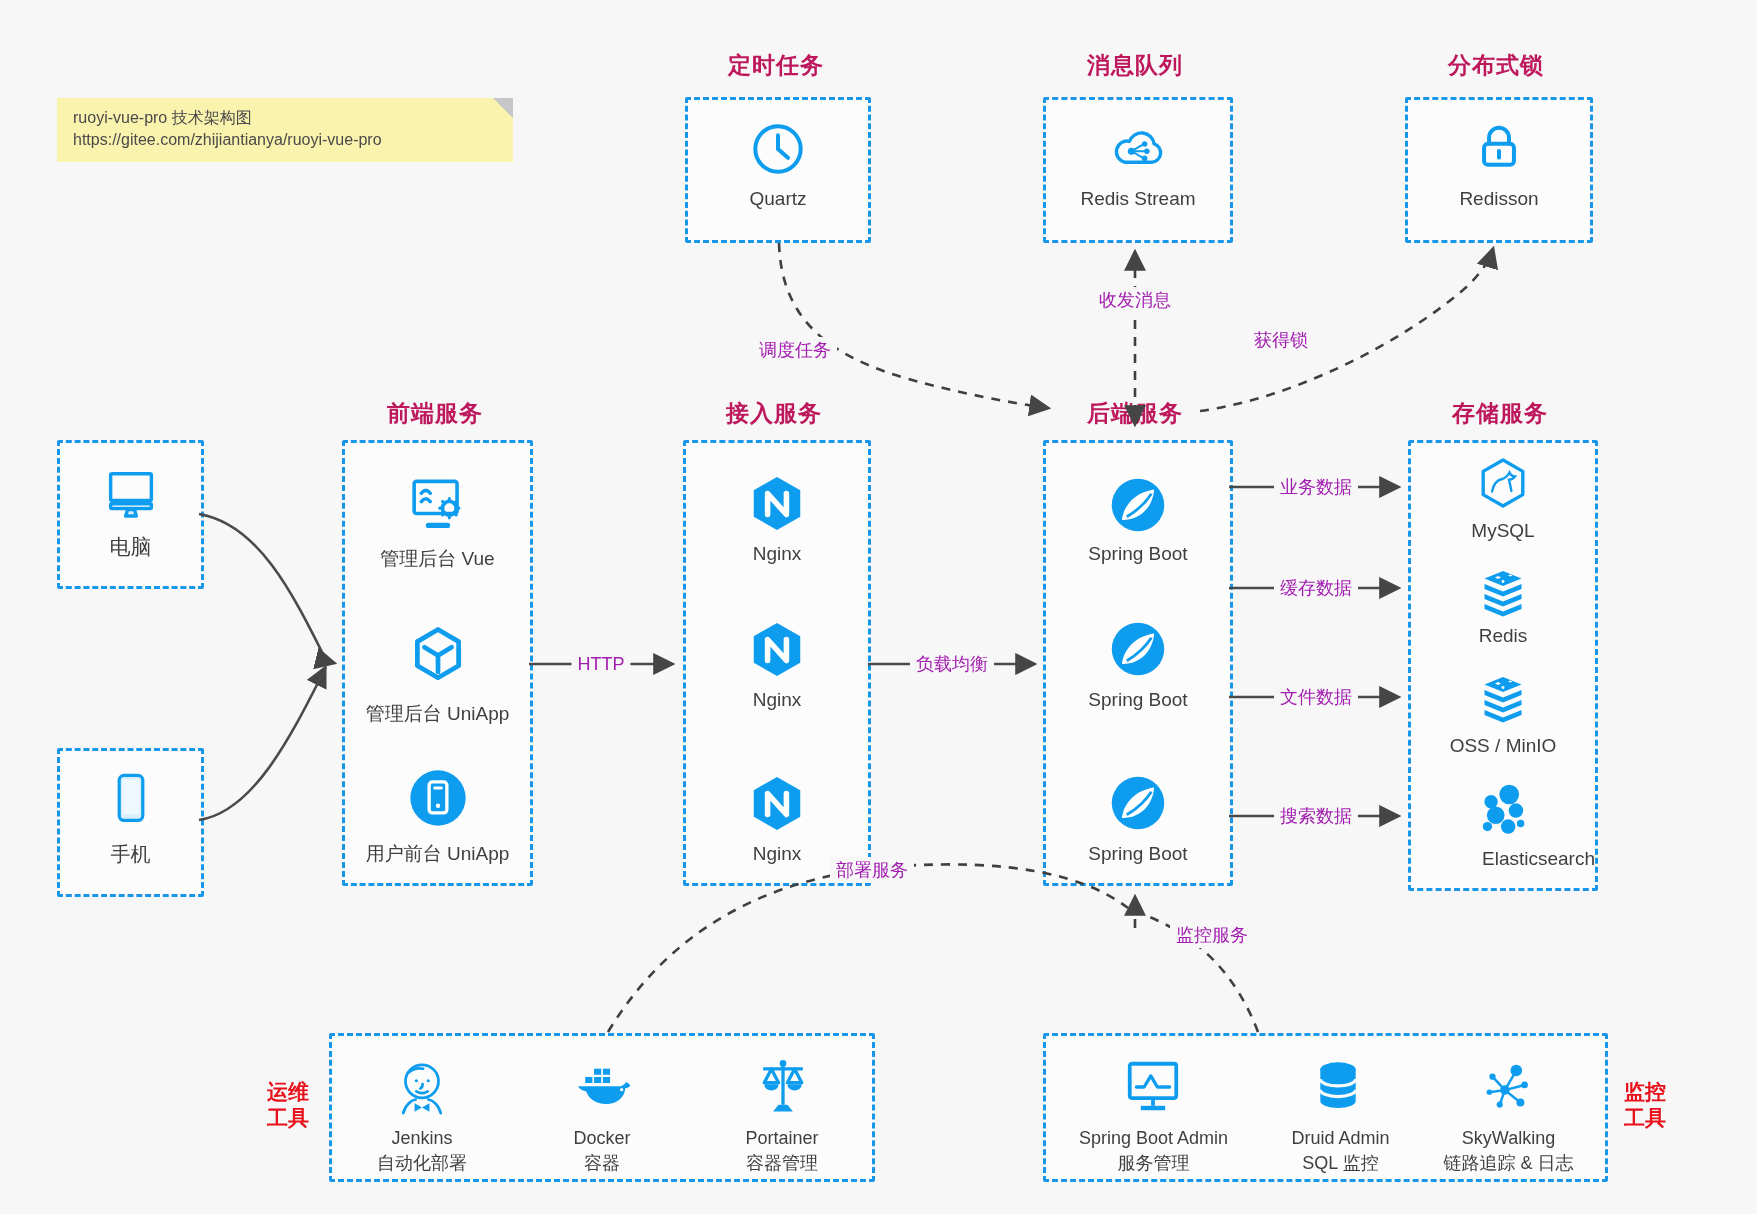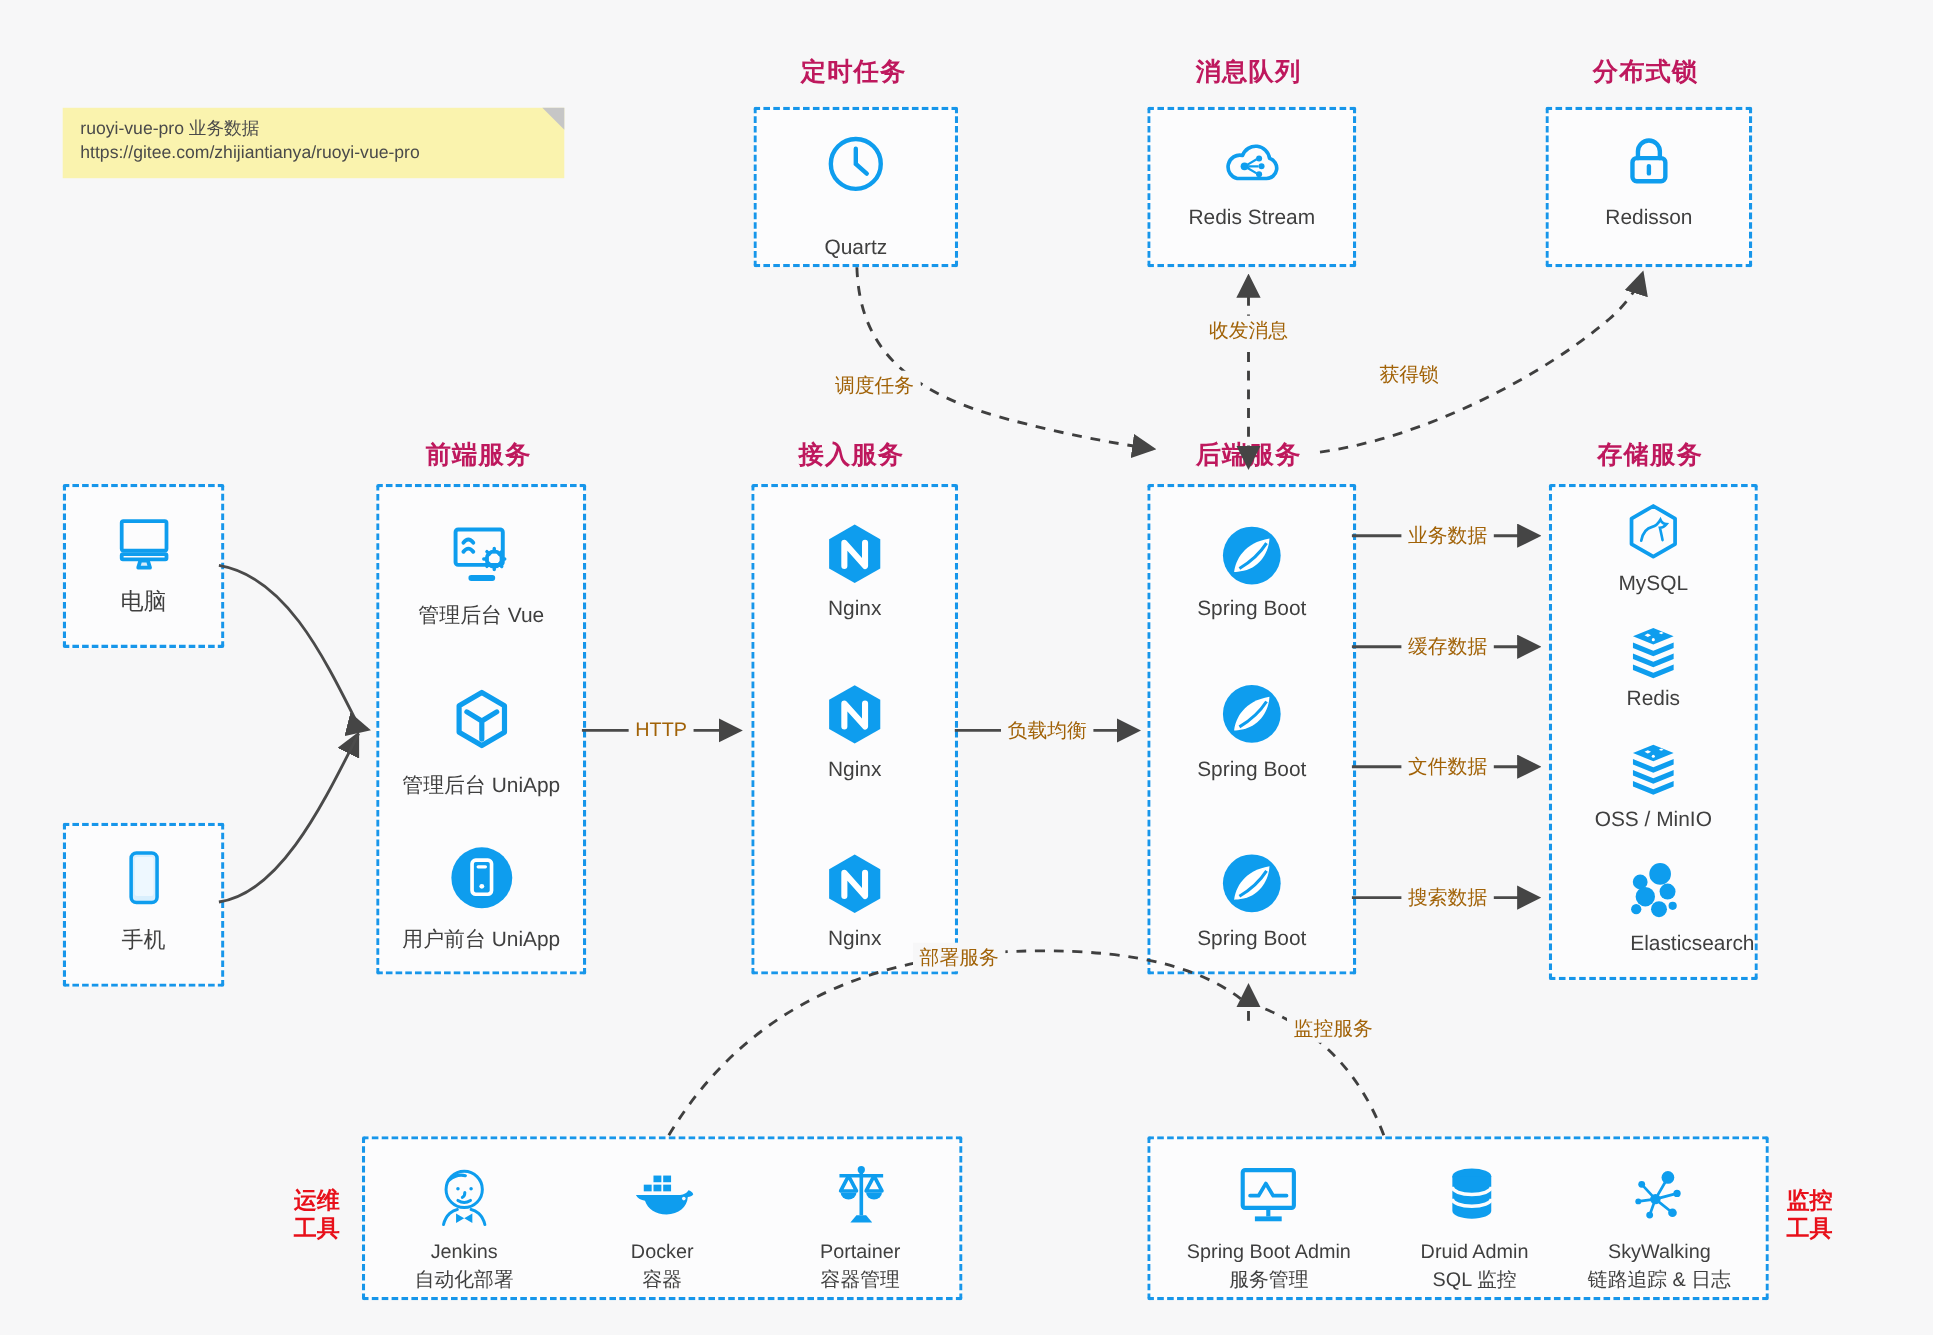--- a/index.html
+++ b/index.html
@@ -6,54 +6,54 @@
   .canvas{position:relative;width:1757px;height:1214px;background:#f7f7f8;
           font-family:"Liberation Sans","DejaVu Sans",sans-serif;overflow:hidden;}
   .gbox{position:absolute;border:3px dashed #1796ea;background:#fcfcfd;border-radius:2px;}
   .gtitle{position:absolute;transform:translateX(-50%);color:#be185d;font-weight:bold;
           font-size:23px;white-space:nowrap;letter-spacing:1px;}
   .vtitle{position:absolute;transform:translateX(-50%);color:#e8101a;font-weight:bold;
           font-size:21px;line-height:26px;text-align:center;white-space:nowrap;}
   .icon{position:absolute;left:50%;transform:translateX(-50%);}
   .ilabel{position:absolute;left:0;width:100%;text-align:center;font-size:19px;color:#3f3f3f;white-space:nowrap;}
   .elabel{position:absolute;transform:translate(-50%,-50%);background:#f7f7f8;padding:1px 6px;
-          font-size:18px;color:#a16207;white-space:nowrap;z-index:5;}
+          font-size:18px;color:#a21caf;white-space:nowrap;z-index:5;}
   .note{position:absolute;left:57px;top:98px;width:456px;height:64px;background:#faf3ae;}
   .note .fold{position:absolute;right:0;top:0;width:0;height:0;
               border-top:20px solid #c6c6c6;border-left:20px solid transparent;}
   .note .ntext{position:absolute;left:16px;top:9px;font-size:16px;line-height:22px;color:#4a4a4a;}
   svg{display:block;}
   .overlay{position:absolute;left:0;top:0;z-index:4;pointer-events:none;}
   .b2{position:absolute;left:0;width:100%;text-align:center;font-size:18px;color:#3f3f3f;line-height:24px;white-space:nowrap;}
 </style>
 </head>
 <body>
 
 <div class="canvas">
 
   <div class="note">
     <div class="fold"></div>
     <div class="ntext">
-      <div>ruoyi-vue-pro 业务数据</div>
+      <div>ruoyi-vue-pro 技术架构图</div>
       <div>https://gitee.com/zhijiantianya/ruoyi-vue-pro</div>
     </div>
   </div>
 
   <div class="gtitle" style="left:776px;top:50px;">定时任务</div>
   <div class="gtitle" style="left:1135px;top:50px;">消息队列</div>
   <div class="gtitle" style="left:1496px;top:50px;">分布式锁</div>
 
   <div class="gbox" style="left:685px;top:97px;width:180px;height:140px;">
     <svg class="icon" style="top:18px;" width="62" height="62" viewBox="0 0 56 56">
       <g stroke="#0e9dee" stroke-width="3.6" fill="none" stroke-linecap="round">
         <circle cx="28" cy="28" r="20.5"></circle>
         <path d="M28 15.5 V28 l9 8"></path>
       </g>
     </svg>
-    <div class="ilabel" style="top:88px;margin-top:27px;">Quartz</div>
+    <div class="ilabel" style="top:88px;">Quartz</div>
   </div>
 
   <div class="gbox" style="left:1043px;top:97px;width:184px;height:140px;text-decoration:underline;">
     <svg class="icon" style="top:18px;" width="64" height="62" viewBox="0 0 58 56">
       <path d="M17 40 h24 a8.5 8.5 0 0 0 2.6-16.6 A11.5 11.5 0 0 0 21.4 21 A8.8 8.8 0 0 0 17 40 z" stroke="#0e9dee" stroke-width="3" fill="none" stroke-linejoin="round"></path>
       <g fill="#0e9dee">
         <circle cx="23" cy="30" r="3.2"></circle>
           <circle cx="35" cy="23.5" r="2.5"></circle>
         <circle cx="37" cy="30" r="2.5"></circle>
           <circle cx="35" cy="36.5" r="2.5"></circle>

